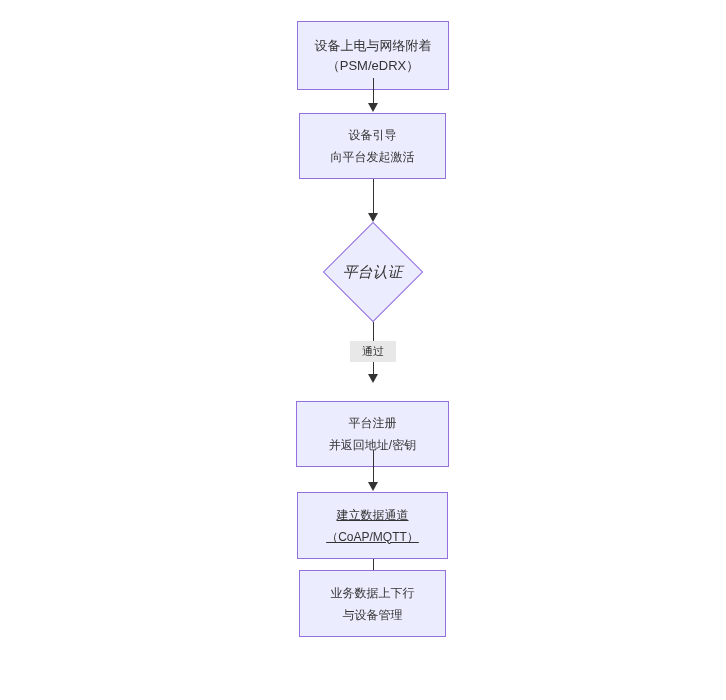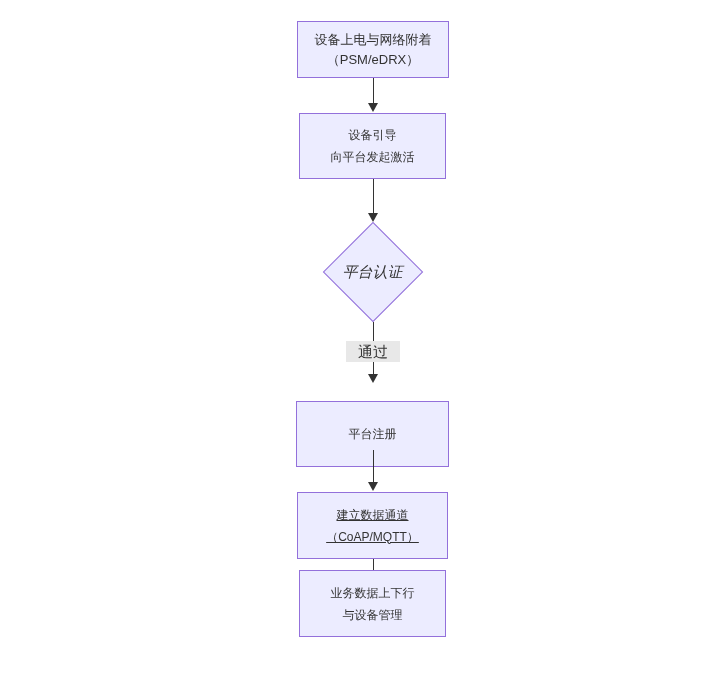--- a/index.html
+++ b/index.html
@@ -22,21 +22,21 @@
     background: #ECECFF;
     border: 1px solid #9370DB;
     display: flex;
     flex-direction: column;
     justify-content: center;
     align-items: center;
     text-align: center;
     font-size: 12px;
     line-height: 22px;
   }
-  .n1 { left: 297px; top: 21px;  width: 152px; height: 57px; font-size: 13px; line-height: 20px; }
+  .n1 { left: 297px; top: 21px;  width: 152px; height: 69px; font-size: 13px; line-height: 20px; }
   .n2 { left: 299px; top: 113px; width: 147px; height: 66px; }
   .n4 { left: 296px; top: 401px; width: 153px; height: 66px; }
   .n5 { left: 297px; top: 492px; width: 151px; height: 67px; text-decoration: underline; }
   .n6 { left: 299px; top: 570px; width: 147px; height: 67px; }
 
   .diamond-wrap {
     position: absolute;
     left: 322px; top: 222px;
     width: 101px; height: 100px;
   }
@@ -85,21 +85,21 @@
     border-top: 9px solid #333333;
   }
 
   .edge-label {
     position: absolute;
     left: 373px;
     top: 341px;
     transform: translateX(-50%);
     background: #e8e8e8;
     padding: 1px 12px;
-    font-size: 15px;
+    font-size: 11px;
     line-height: 19px;
     color: #333333;
     white-space: nowrap;
   }
 </style>
 </head>
 <body>
 
 <div class="canvas">
 
@@ -130,20 +130,21 @@
 
   <div class="arrow a3">
     <div class="shaft"></div>
     <div class="head"></div>
   </div>
 
   <div class="edge-label">通过</div>
 
   <div class="node n4">
     <span>平台注册</span>
+    <span>并返回地址/密钥</span>
   </div>
 
   <div class="arrow a4">
     <div class="shaft"></div>
     <div class="head"></div>
   </div>
 
   <div class="node n5">
     <span>建立数据通道</span>
     <span>（CoAP/MQTT）</span>

